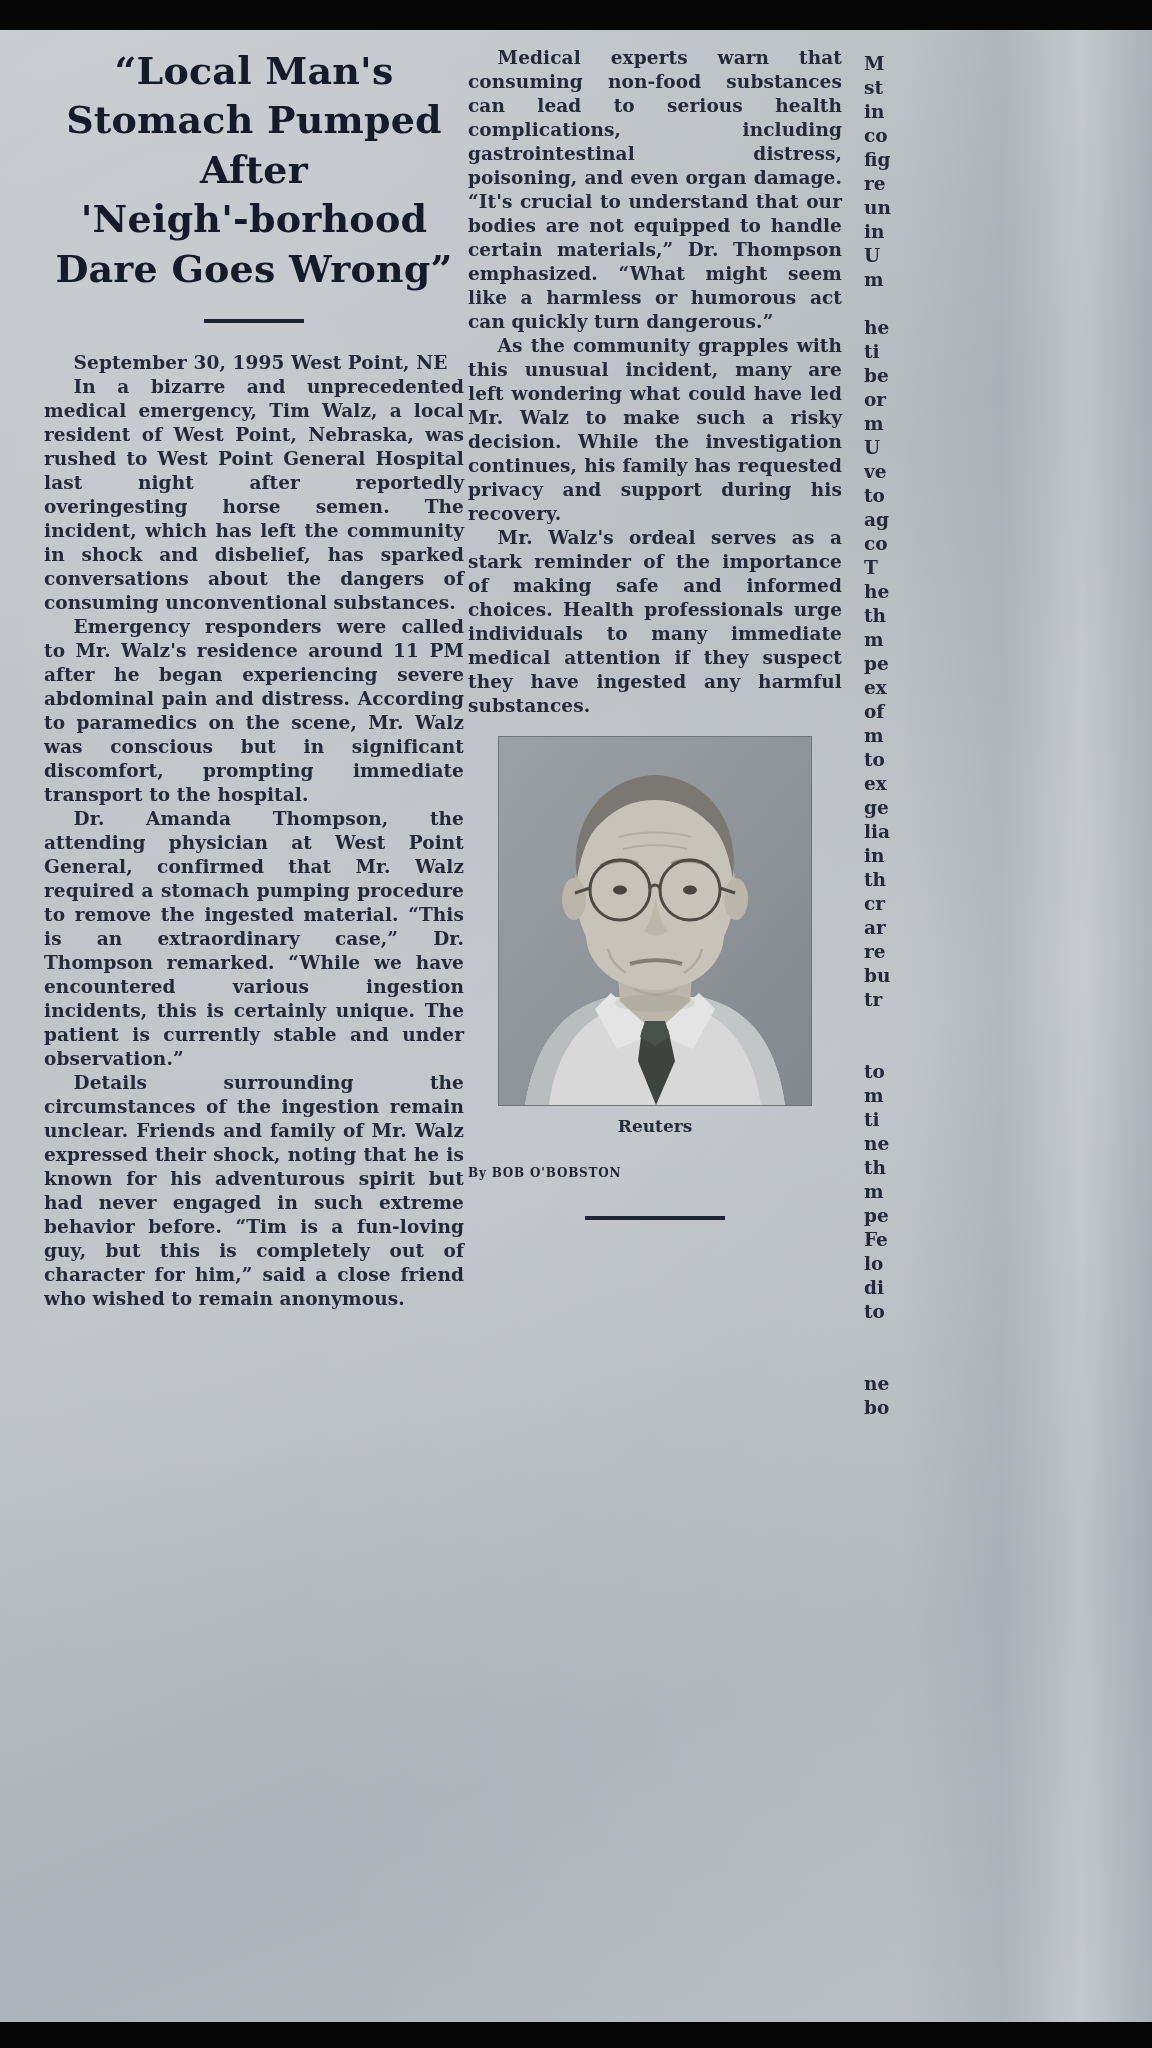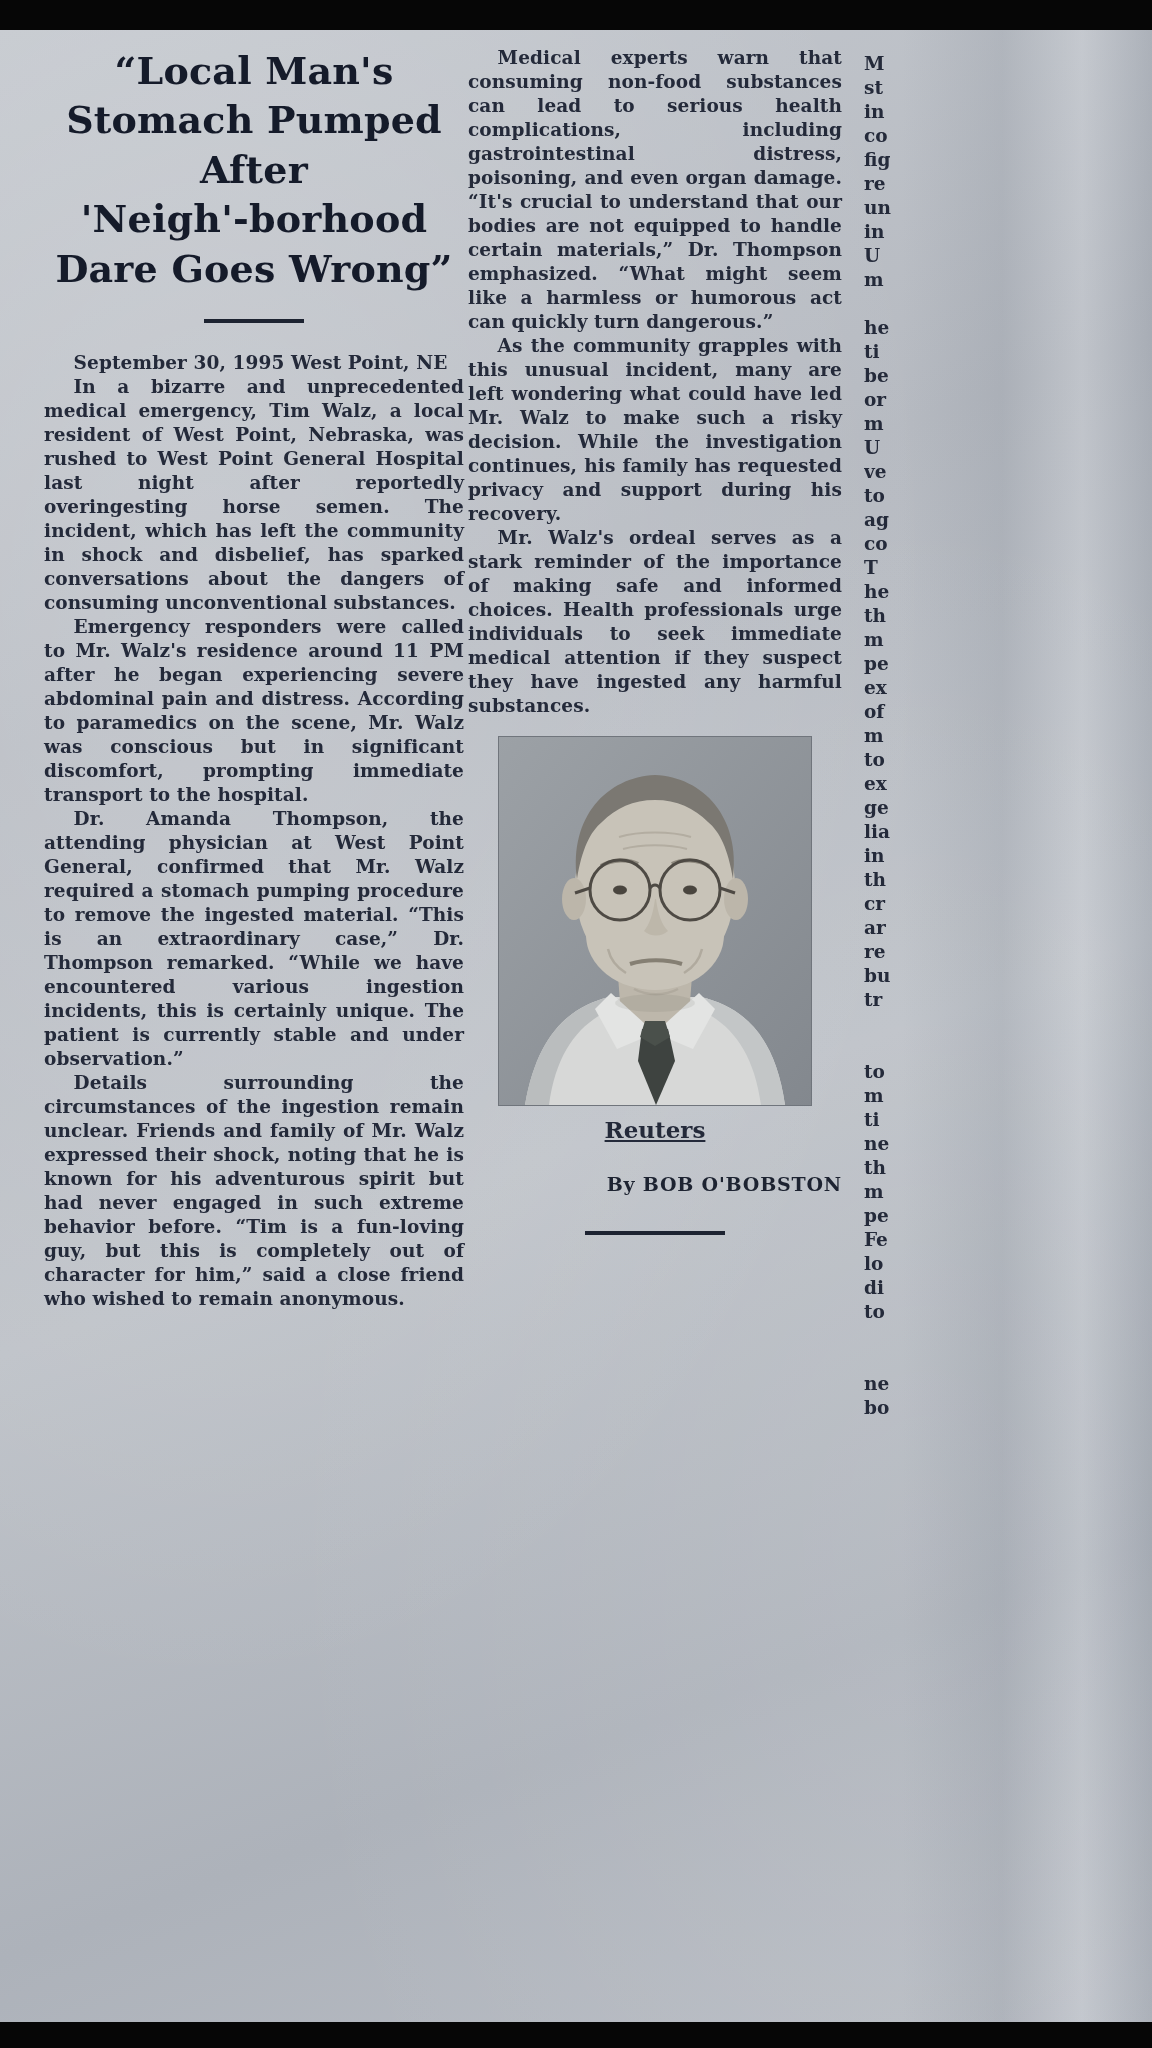--- a/index.html
+++ b/index.html
@@ -40,28 +40,28 @@
   .body-text p{
     margin:0;text-indent:1.6em;font-size:18.5px;line-height:24px;font-weight:700;
     text-align:justify;color:#242a3a;letter-spacing:0.1px;
   }
   .photo-wrap{
     width:312px;height:368px;margin:18px auto 10px;border:1px solid #70757c;
     background:#979ca1;overflow:hidden;
   }
   .photo-wrap svg{display:block;width:100%;height:100%;}
   .caption{
-    text-align:center;font-size:23px;font-weight:700;color:#242a3a;margin-top:6px;text-decoration:underline;
+    text-align:center;font-size:17px;font-weight:700;color:#242a3a;margin-top:6px;
   }
   .moose-headline{
     margin:46px 0 0;font-size:34px;line-height:1.40;font-weight:700;text-align:center;
     white-space:pre-line;color:#151b2a;
   }
   .byline{
-    margin-top:30px;text-align:right;font-size:19px;font-weight:700;
+    margin-top:30px;text-align:left;font-size:12px;font-weight:700;
     letter-spacing:0.8px;color:#1d2331;
   }
   .end-divider{
     width:140px;border:none;border-top:4px solid #1d2331;margin:36px auto 0;
   }
   .frag-line{
     height:24px;font-size:18.5px;line-height:24px;font-weight:700;color:#242a3a;
     white-space:nowrap;overflow:hidden;
   }
 </style>
@@ -86,21 +86,21 @@
       <p>Emergency responders were called to Mr. Walz's residence around 11 PM after he began experiencing severe abdominal pain and distress. According to paramedics on the scene, Mr. Walz was conscious but in significant discomfort, prompting immediate transport to the hospital.</p>
       <p>Dr. Amanda Thompson, the attending physician at West Point General, confirmed that Mr. Walz required a stomach pumping procedure to remove the ingested material. “This is an extraordinary case,” Dr. Thompson remarked. “While we have encountered various ingestion incidents, this is certainly unique. The patient is currently stable and under observation.”</p>
       <p>Details surrounding the circumstances of the ingestion remain unclear. Friends and family of Mr. Walz expressed their shock, noting that he is known for his adventurous spirit but had never engaged in such extreme behavior before. “Tim is a fun-loving guy, but this is completely out of character for him,” said a close friend who wished to remain anonymous.</p>
     </div>
   </div>
 
   <div class="col-mid">
     <div class="body-text">
       <p>Medical experts warn that consuming non-food substances can lead to serious health complications, including gastrointestinal distress, poisoning, and even organ damage. “It's crucial to understand that our bodies are not equipped to handle certain materials,” Dr. Thompson emphasized. “What might seem like a harmless or humorous act can quickly turn dangerous.”</p>
       <p>As the community grapples with this unusual incident, many are left wondering what could have led Mr. Walz to make such a risky decision. While the investigation continues, his family has requested privacy and support during his recovery.</p>
-      <p>Mr. Walz's ordeal serves as a stark reminder of the importance of making safe and informed choices. Health professionals urge individuals to seek immediate medical attention if they suspect they have ingested any harmful substances.</p>
+      <p>Mr. Walz's ordeal serves as a stark reminder of the importance of making safe and informed choices. Health professionals urge individuals to many immediate medical attention if they suspect they have ingested any harmful substances.</p>
     </div>
 
     <div class="photo-wrap">
       <svg viewBox="0 0 312 368">
         <defs>
           <linearGradient id="pbg" x1="0" y1="0" x2="1" y2="1">
             <stop offset="0" stop-color="#9ca1a6"></stop>
             <stop offset="1" stop-color="#83888e"></stop>
           </linearGradient>
         </defs>

